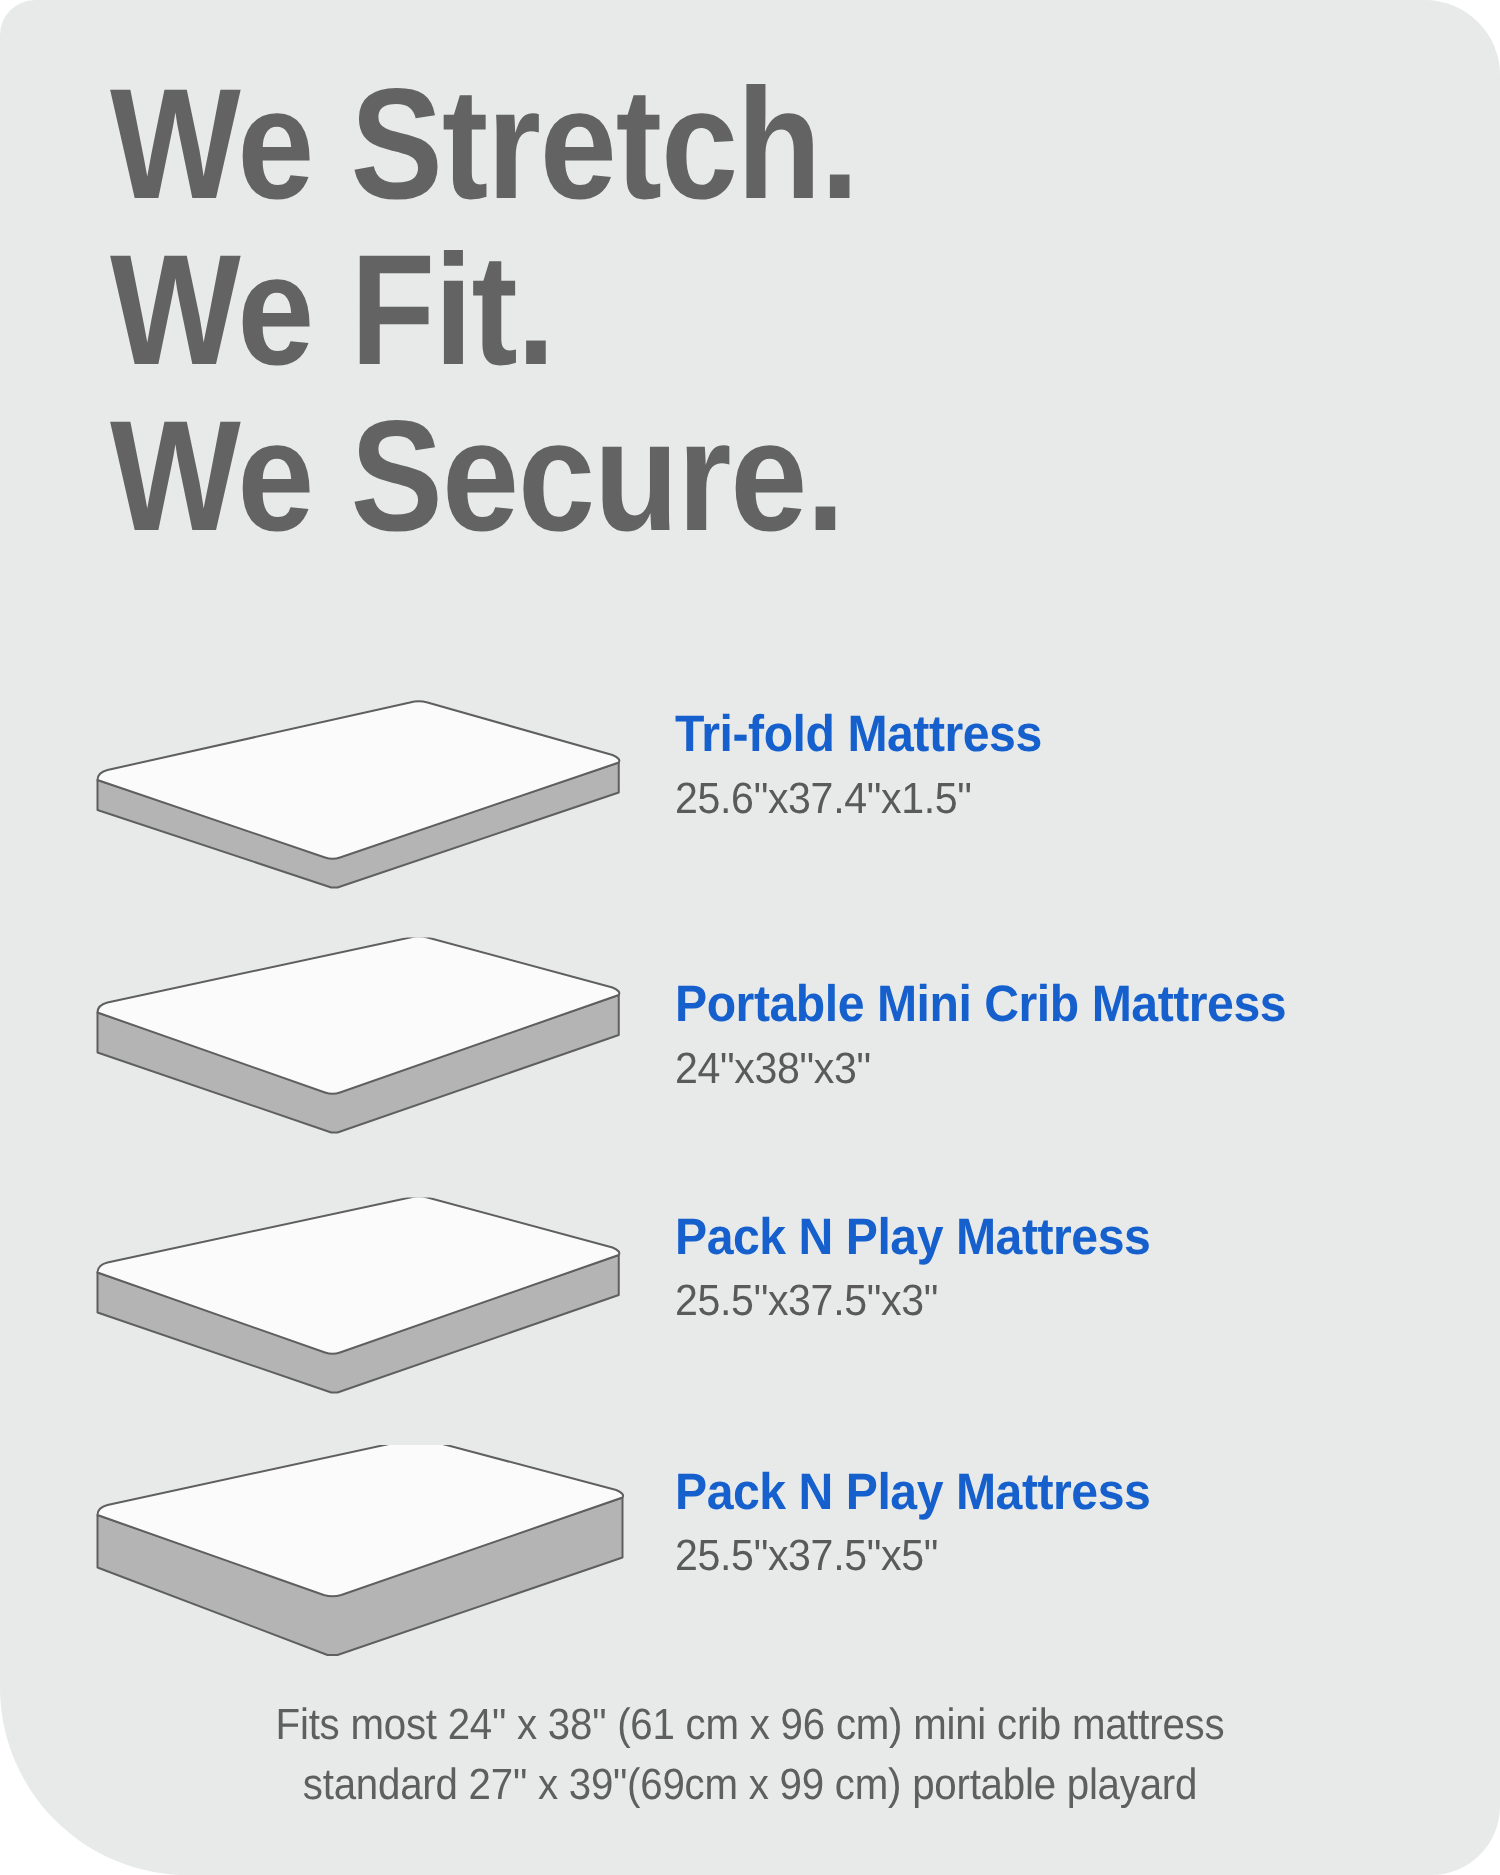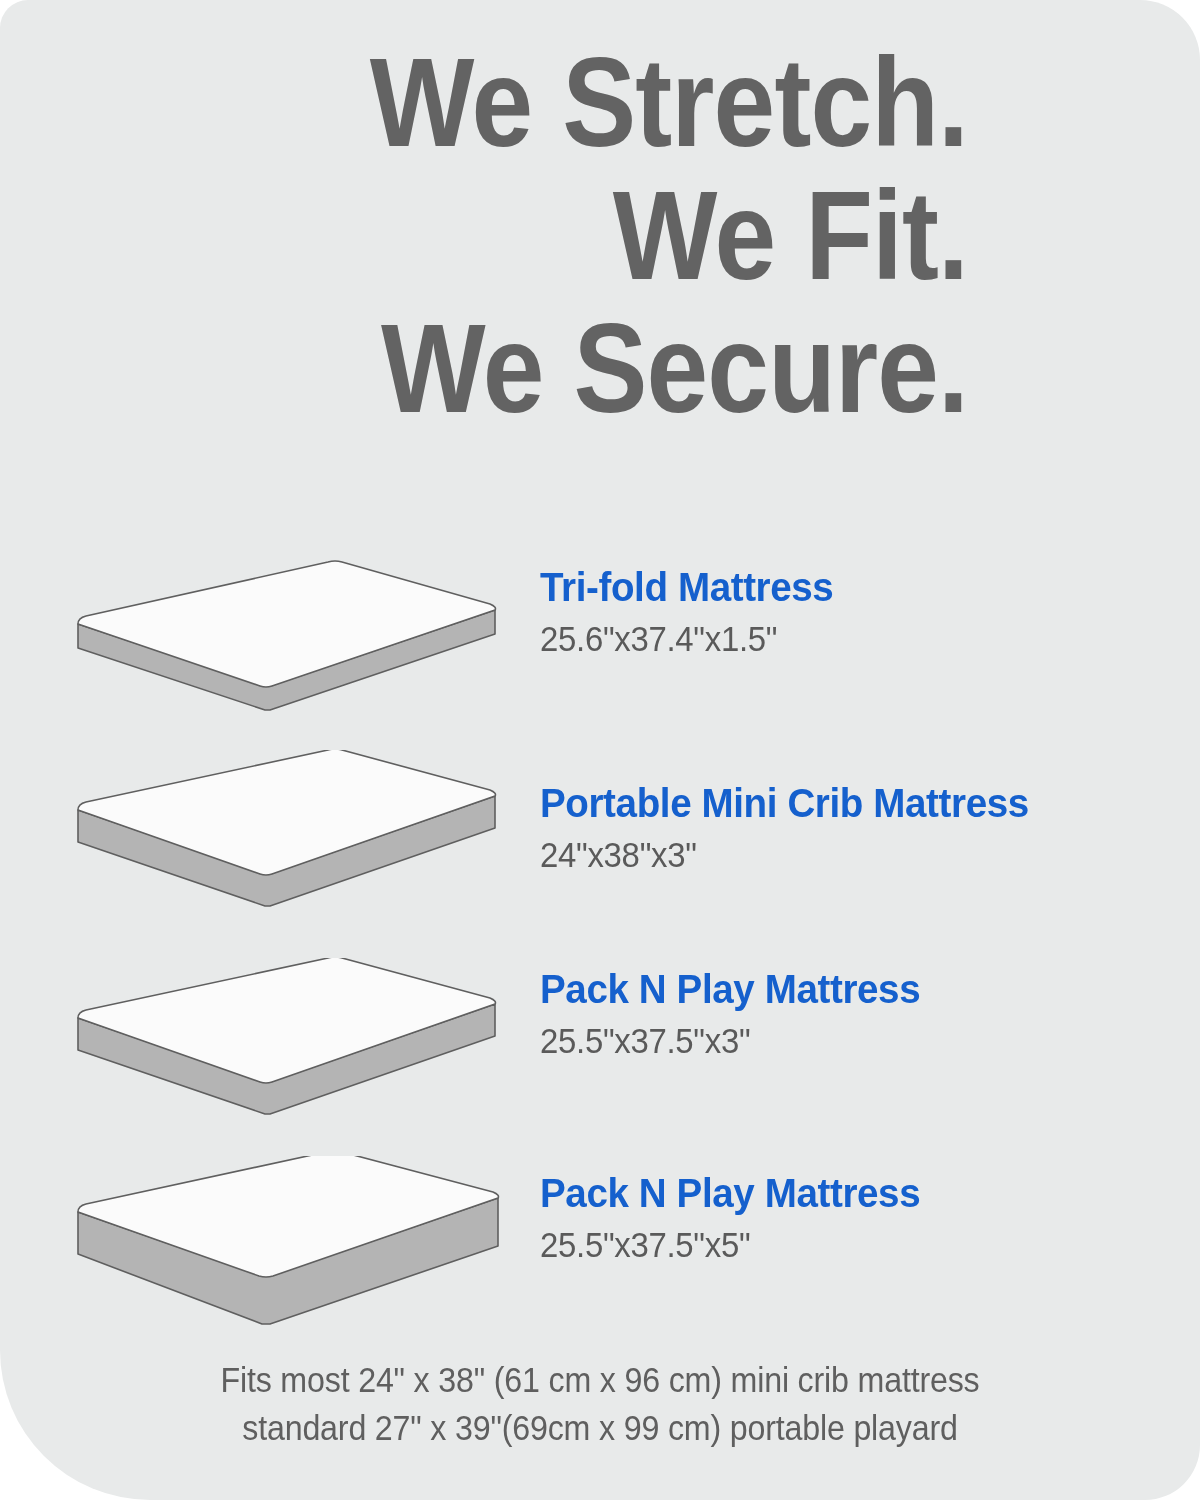--- a/index.html
+++ b/index.html
@@ -25,23 +25,22 @@
     border-top-right-radius: 60px;
     border-bottom-left-radius: 150px;
     border-bottom-right-radius: 55px;
     overflow: hidden;
   }
 
   
   .headline {
     position: absolute;
     left: 88px;
-    top: 36px;
+    top: 48px;
     width: 1000px;
-    text-align: right;
   }
   .headline-line {
     color: #636363;
     font-weight: bold;
     font-size: 126px;
     line-height: 133px;
     letter-spacing: -1px;
     transform: scaleX(0.88);
     transform-origin: left center;
     white-space: nowrap;

